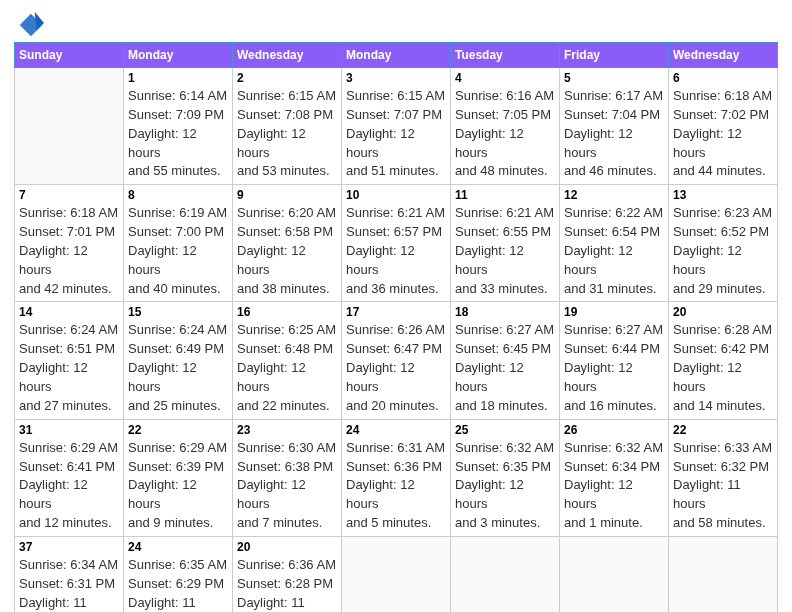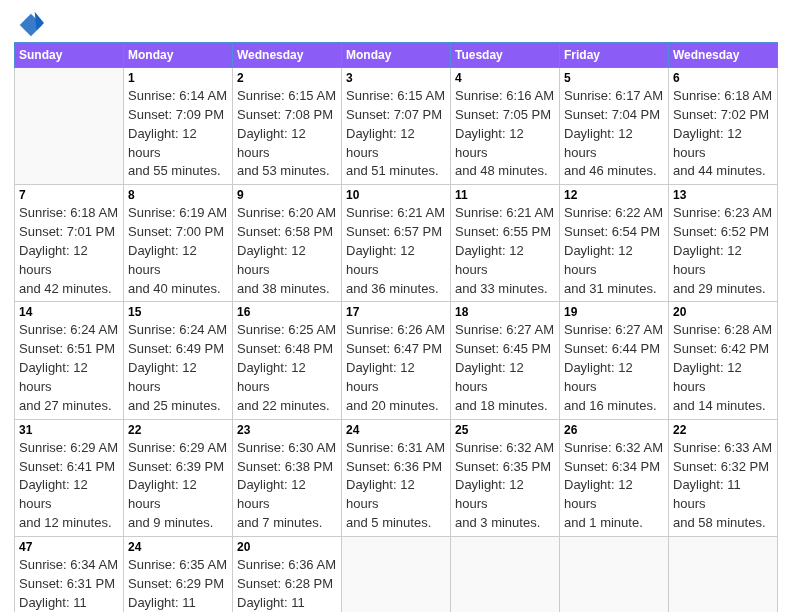--- a/index.html
+++ b/index.html
@@ -228,21 +228,21 @@
             <span class="day-num">26</span>
             <div class="day-info">Sunrise: 6:32 AM<br>Sunset: 6:34 PM<br>Daylight: 12 hours<br>and 1 minute.</div>
           </td>
           <td>
             <span class="day-num">22</span>
             <div class="day-info">Sunrise: 6:33 AM<br>Sunset: 6:32 PM<br>Daylight: 11 hours<br>and 58 minutes.</div>
           </td>
         </tr>
         <tr>
           <td>
-            <span class="day-num">47</span>
+            <span class="day-num">37</span>
             <div class="day-info">Sunrise: 6:34 AM<br>Sunset: 6:31 PM<br>Daylight: 11 hours<br>and 56 minutes.</div>
           </td>
           <td>
             <span class="day-num">24</span>
             <div class="day-info">Sunrise: 6:35 AM<br>Sunset: 6:29 PM<br>Daylight: 11 hours<br>and 54 minutes.</div>
           </td>
           <td>
             <span class="day-num">20</span>
             <div class="day-info">Sunrise: 6:36 AM<br>Sunset: 6:28 PM<br>Daylight: 11 hours<br>and 52 minutes.</div>
           </td>

